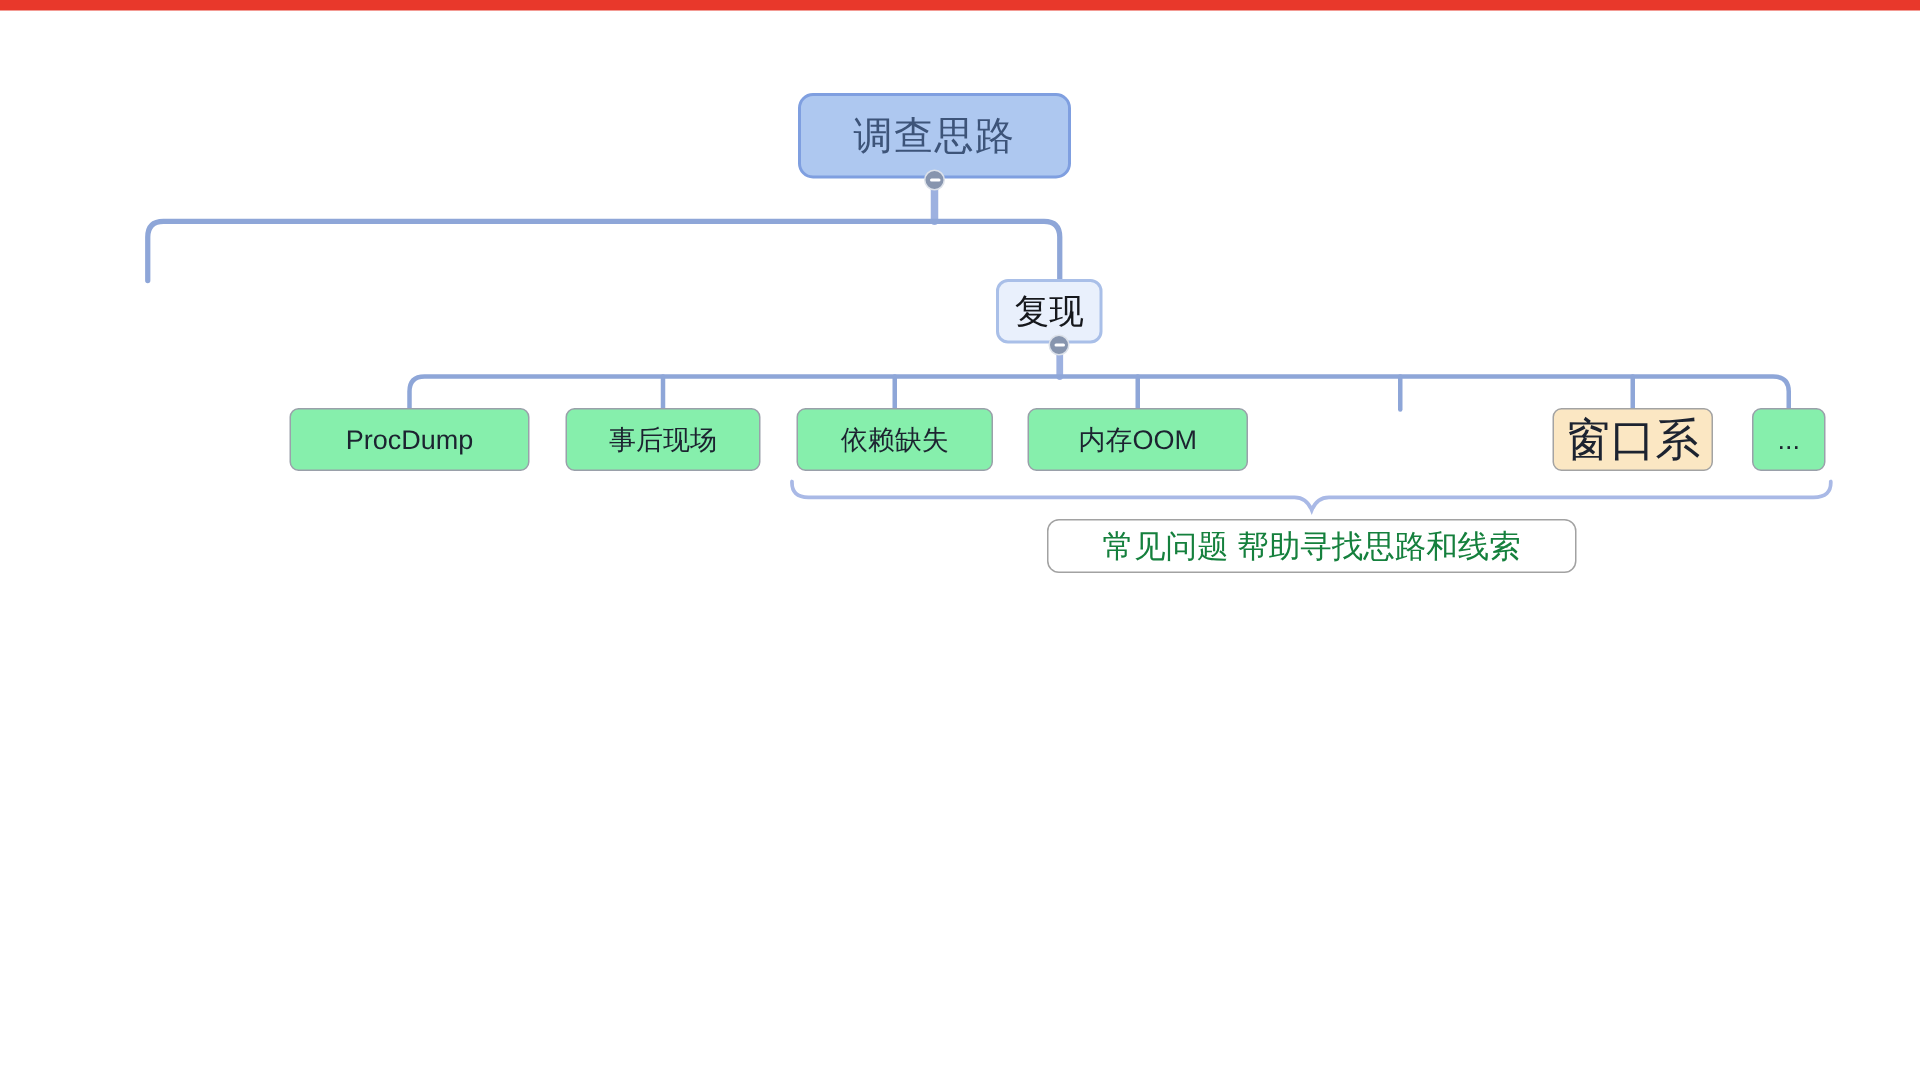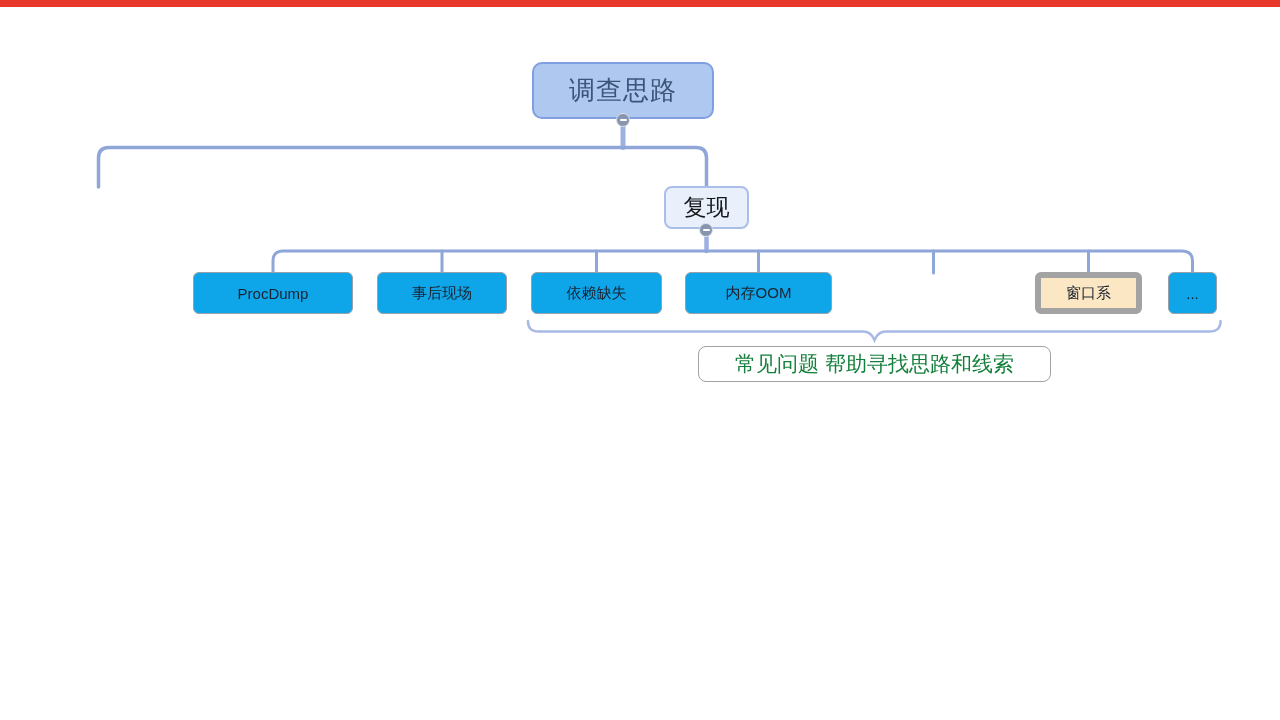--- a/index.html
+++ b/index.html
@@ -30,32 +30,32 @@
     letter-spacing: 1px;
   }
   .node-branch {
     background: #e9f0fc;
     border: 2px solid #a9bfe8;
     border-radius: 8px;
     color: #16181c;
     font-size: 23px;
   }
   .node-plain {
-    background: #0ea5e9;
+    background: #86efac;
     border: 1.5px solid #9aa0aa;
     border-radius: 6px;
     color: #1c2330;
-    font-size: 15px;
+    font-size: 18px;
   }
   .node-highlight {
     background: #fbe7c3;
-    border: 6px solid #a3a3a3;
+    border: 1px solid #a3a3a3;
     border-radius: 6px;
     color: #1c2330;
-    font-size: 15px;
+    font-size: 30px;
   }
   .summary-label {
     background: #ffffff;
     border: 1.5px solid #a2a2a2;
     border-radius: 8px;
     color: #15803d;
     font-size: 21px;
   }
 
   .collapse-icon {
@@ -94,21 +94,21 @@
     <path d="M1088.5,251 L1088.5,273" stroke="#8ea6d8" stroke-width="3" fill="none" stroke-linecap="round"></path>
 
     <path d="M528,321 Q527.5,331.5 539,331.5 L863,331.5 Q871,331.5 874.5,340 Q878,331.5 886,331.5 L1209,331.5 Q1221,331.5 1220.5,321" stroke="#a9b9e6" stroke-width="2.5" fill="none" stroke-linecap="round"></path>
   </svg>
 
   <div class="node node-root" style="left:532px; top:62px; width:182px; height:57px;">调查思路</div>
   <div class="collapse-icon" style="left:616px; top:113px;">
       <span class="minus"></span>
     </div>
 
-  <div class="node node-branch" style="left:664px; top:186px; width:85px; height:43px;">复现</div>
+  <div class="node node-branch" style="left:664px; top:186px; width:71px; height:43px;">复现</div>
   <div class="collapse-icon" style="left:699px; top:223px;">
       <span class="minus"></span>
     </div>
 
   <div class="node node-plain" style="left:193px; top:272px; width:160px; height:42px;">ProcDump</div>
   <div class="node node-plain" style="left:377px; top:272px; width:130px; height:42px;">事后现场</div>
   <div class="node node-plain" style="left:685px; top:272px; width:147px; height:42px;">内存OOM</div>
   <div class="node node-plain" style="left:531px; top:272px; width:131px; height:42px;">依赖缺失</div>
   <div class="node node-highlight" style="left:1035px; top:272px; width:107px; height:42px;">窗口系</div>
   <div class="node node-plain" style="left:1168px; top:272px; width:49px; height:42px;">...</div>

